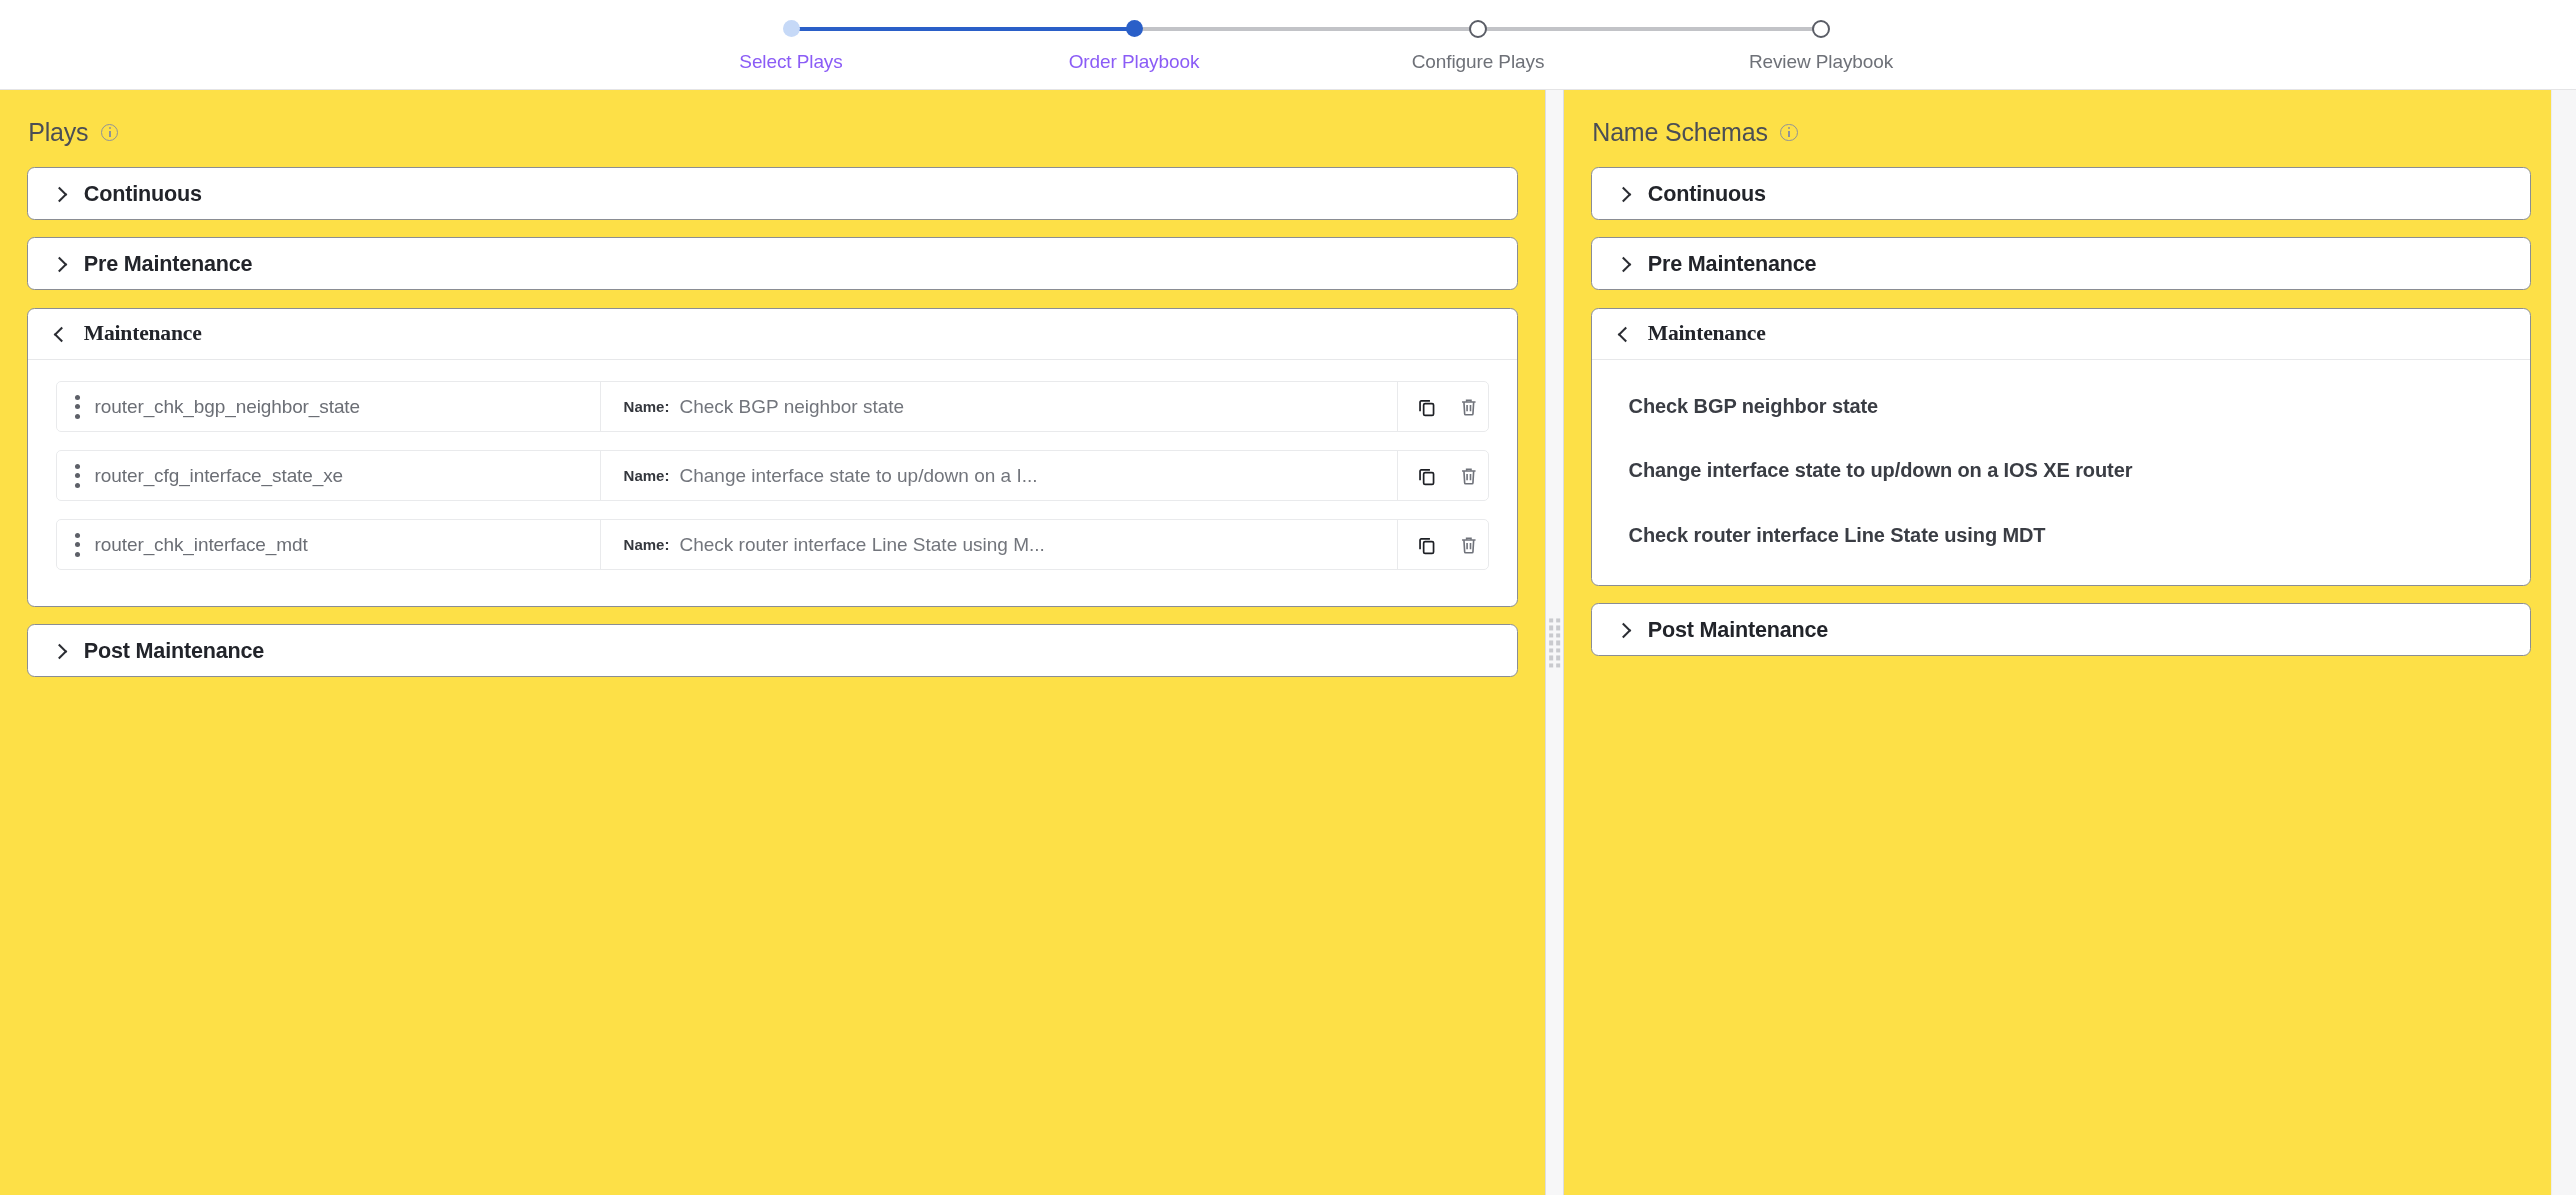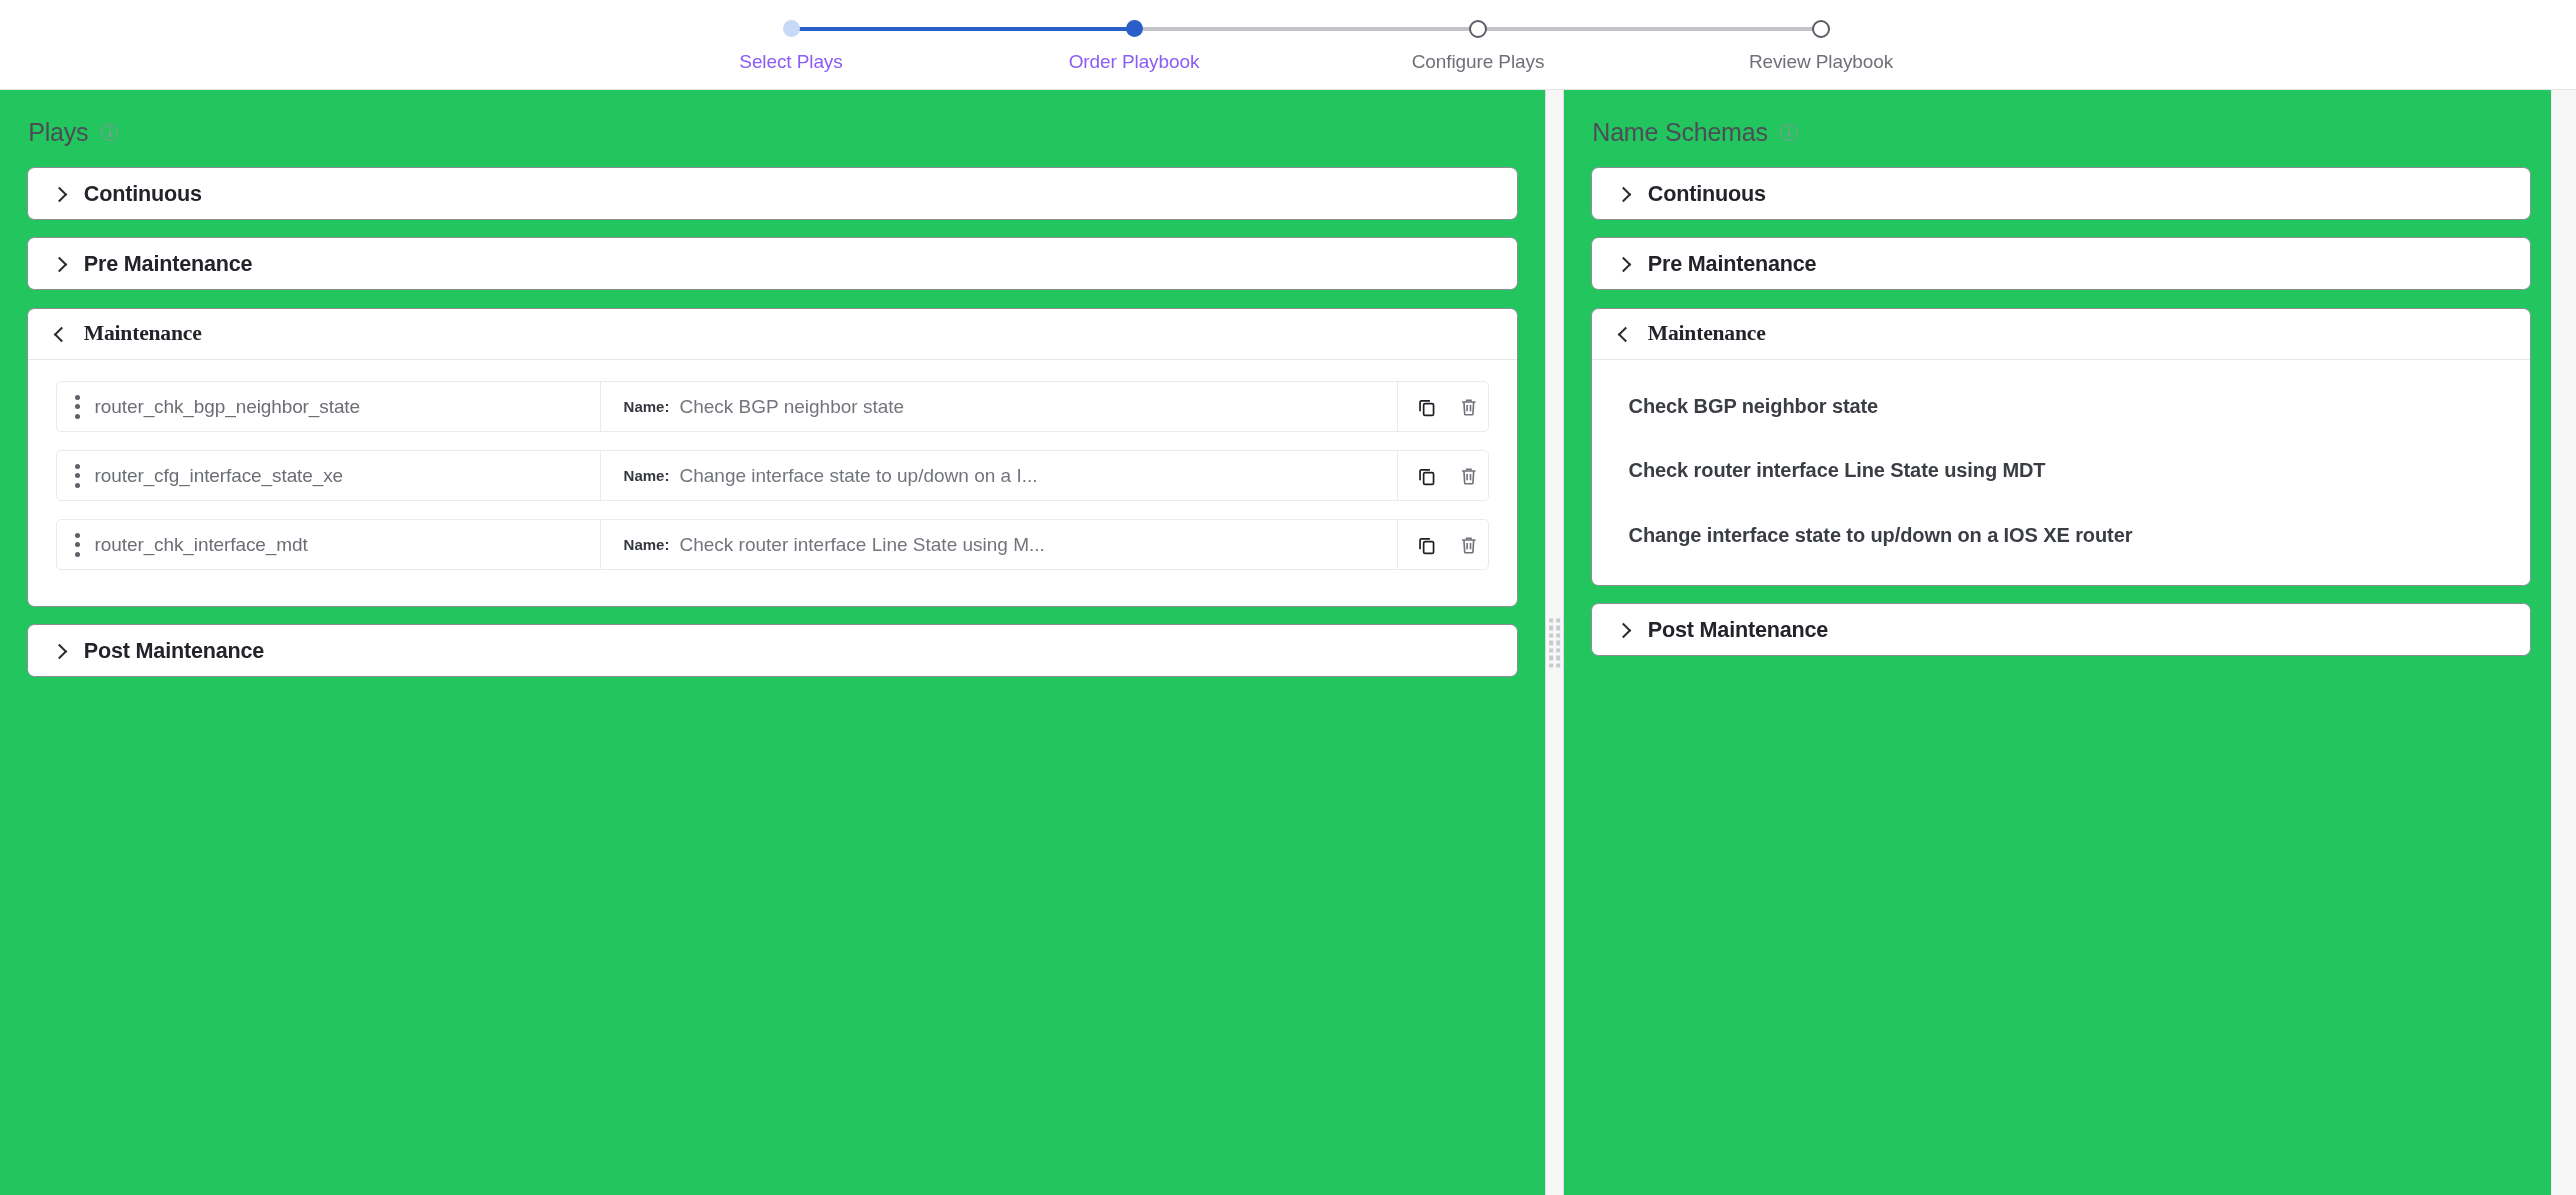--- a/index.html
+++ b/index.html
@@ -102,21 +102,21 @@
     flex-direction: row;
     position: relative;
     min-height: 0;
     background: #ffffff;
   }
 
   .panel {
     position: relative;
     min-height: 0;
     overflow: hidden;
-    background: #22c55e;
+    background: #fde047;
   }
   .panel-left  { width: 1546px; flex: 0 0 1546px; border-right: 1.7px solid #dcdde0; }
   .splitter {
     width: 18px;
     flex: 0 0 18px;
     background: #f7f7f8;
     border-right: 1.7px solid #dcdde0;
     position: relative;
     cursor: col-resize;
   }
@@ -565,22 +565,22 @@
           </div>
         </div>
 
         <div class="acc open">
           <div class="acc-head">
             <span class="chev left"></span>
             <span class="acc-title">Maintenance</span>
           </div>
           <div class="schema-body">
             <div class="schema-item">Check BGP neighbor state</div>
+            <div class="schema-item">Change interface state to up/down on a IOS XE router</div>
             <div class="schema-item">Check router interface Line State using MDT</div>
-            <div class="schema-item">Change interface state to up/down on a IOS XE router</div>
           </div>
         </div>
 
         <div class="acc">
           <div class="acc-head">
             <span class="chev"></span>
             <span class="acc-title">Post Maintenance</span>
           </div>
         </div>
       </div>

